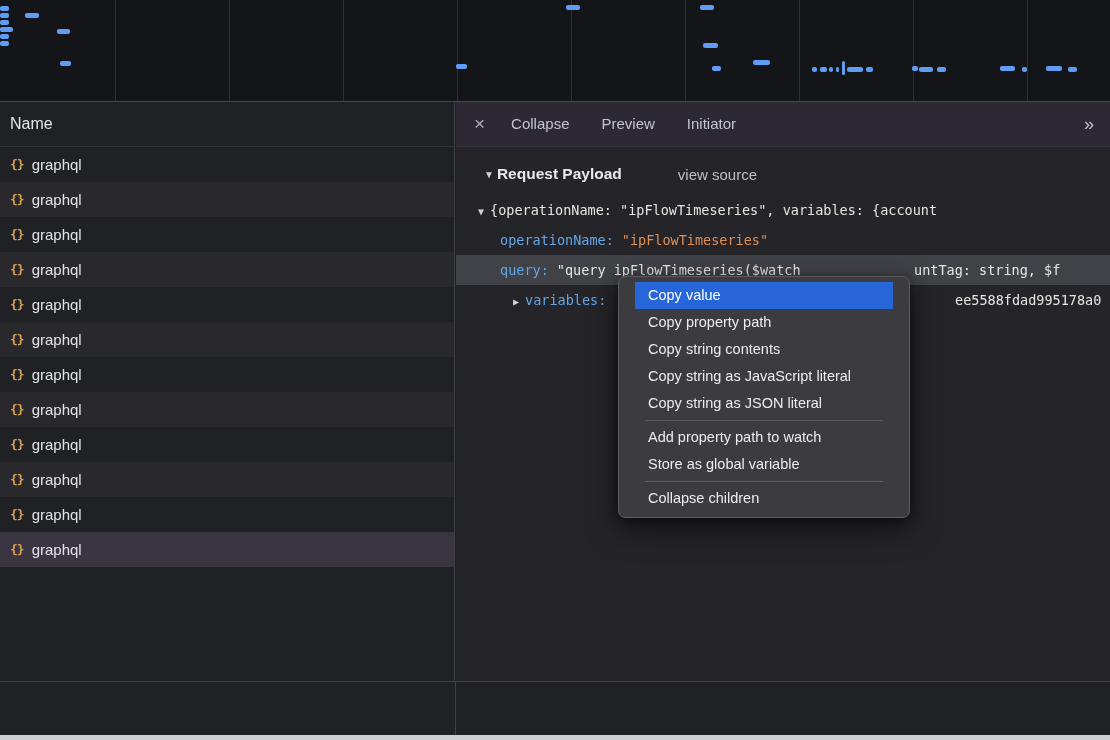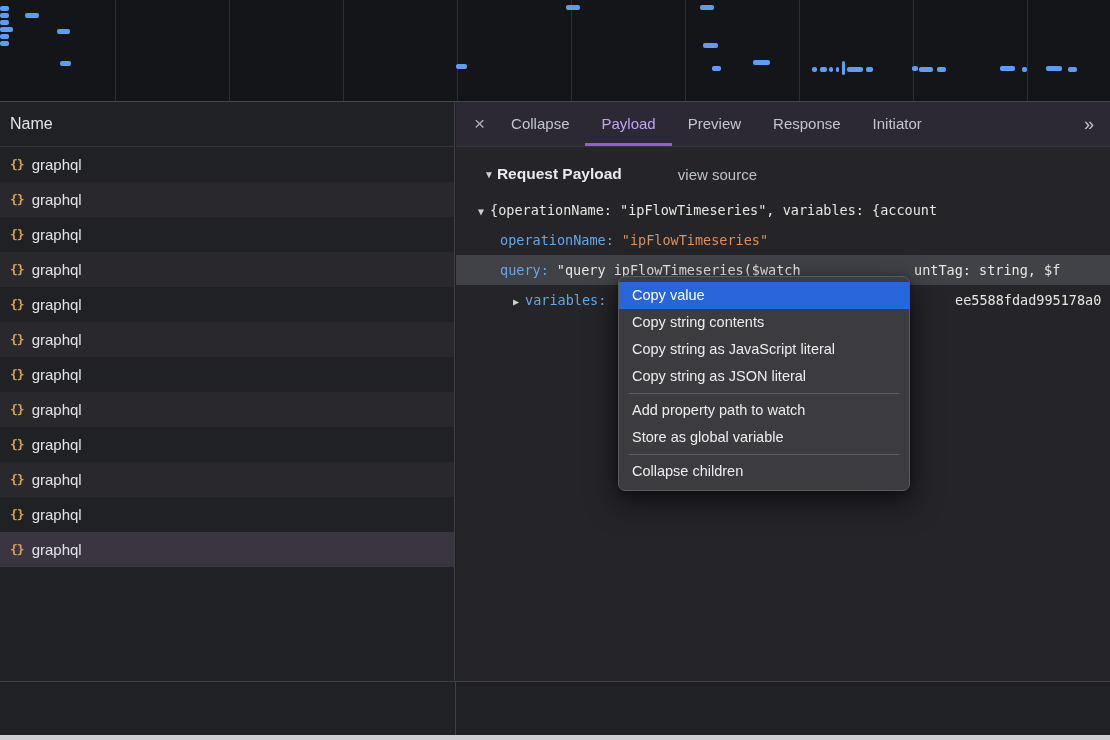--- a/index.html
+++ b/index.html
@@ -62,21 +62,21 @@
   
   .footer { position:absolute; top:681px; left:0; width:1110px; height:54px;
     border-top:1px solid #3c4043; background:#202124; }
   .footer-vline { position:absolute; left:455px; top:0; width:1px; height:54px; background:#3c4043; }
   .bottom-strip { position:absolute; top:735px; left:0; width:1110px; height:5px; background:#cdced1; }
 
   
   .context-menu { position:absolute; left:618px; top:276px; width:292px;
     background:#3b3b40; border:1px solid #5a5a60; border-radius:7px;
     box-shadow:0 10px 30px rgba(0,0,0,.55), 0 2px 8px rgba(0,0,0,.4);
-    padding:5px 0; z-index:10; font-size:14.5px; color:#ededee; box-sizing:border-box; }
+    padding:5px 16px; z-index:10; font-size:14.5px; color:#ededee; box-sizing:border-box; }
   .menu-item { height:27px; line-height:27px; padding-left:13px; white-space:nowrap; }
   .menu-item.highlighted { background:#2766d9; color:#ffffff; }
   .menu-sep { height:1px; background:rgba(255,255,255,.18); margin:3px 10px; }
 </style>
 </head>
 <body>
 
 <div class="screen">
 
   <div class="overview" id="overview">
@@ -174,23 +174,21 @@
             <span>graphql</span>
           </div>
         </div>
     </div>
 
     <div class="right-pane">
       <div class="tabbar">
         <span class="closebtn">×</span>
         <div id="tabs" style="display:flex">
             <div class="tab">Collapse</div>
-            <div class="tab active">Payload</div>
             <div class="tab">Preview</div>
-            <div class="tab">Response</div>
             <div class="tab">Initiator</div>
           </div>
         <span class="more">»</span>
       </div>
 
       <div class="payload-area">
         <div class="section-row">
           <span class="tri">▼</span>
           <span class="section-title">Request Payload</span>
           <span class="view-source">view source</span>
@@ -221,20 +219,21 @@
     </div>
   </div>
 
   <div class="footer">
     <div class="footer-vline"></div>
   </div>
   <div class="bottom-strip"></div>
 
   <div class="context-menu" id="menu">
       <div class="menu-item highlighted">Copy value</div>
+      <div class="menu-item">Copy property path</div>
       <div class="menu-item">Copy string contents</div>
       <div class="menu-item">Copy string as JavaScript literal</div>
       <div class="menu-item">Copy string as JSON literal</div>
       <div class="menu-sep"></div>
       <div class="menu-item">Add property path to watch</div>
       <div class="menu-item">Store as global variable</div>
       <div class="menu-sep"></div>
       <div class="menu-item">Collapse children</div>
     </div>
 

